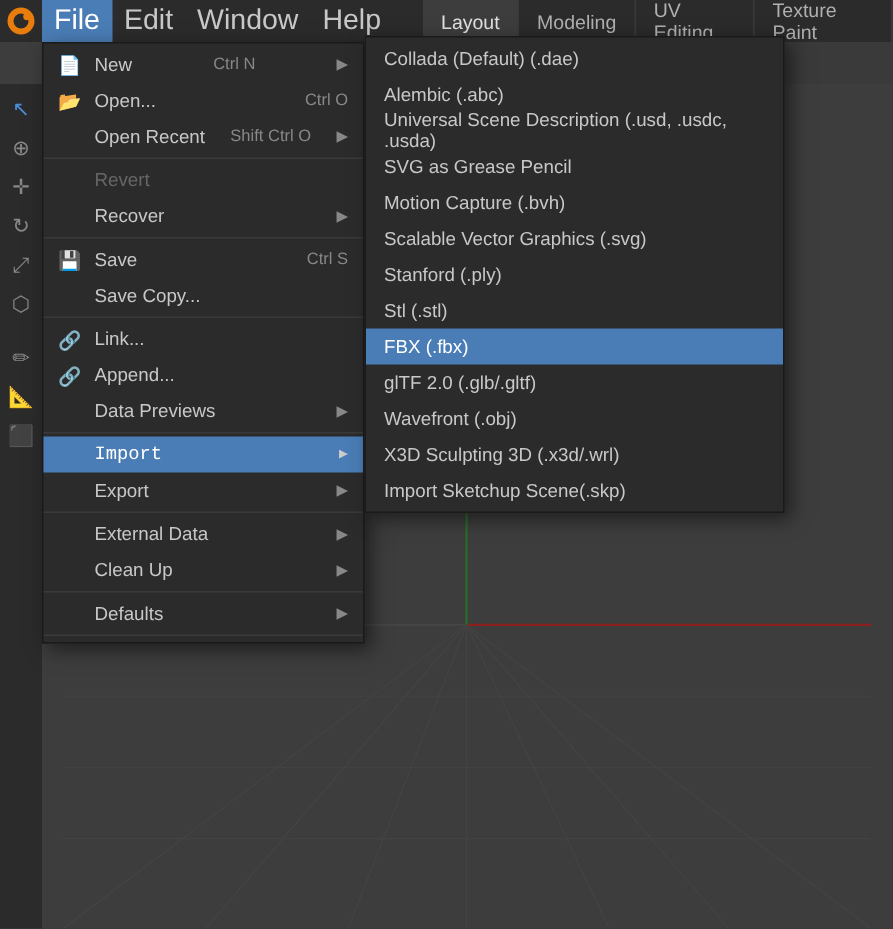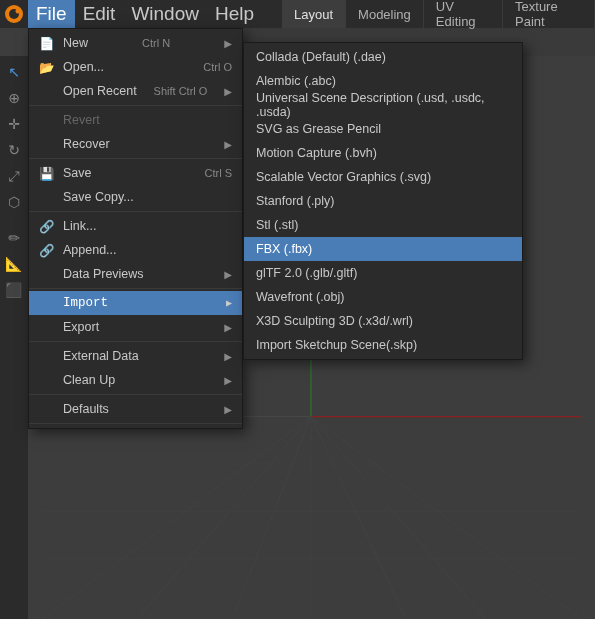--- a/index.html
+++ b/index.html
@@ -205,21 +205,21 @@
 
     .dropdown-separator {
       height: 1px;
       background: #3a3a3a;
       margin: 2px 0;
     }
 
     
     .submenu {
       position: absolute;
-      top: 42px;
+      top: 24px;
       left: 243px;
       width: 280px;
       background: #2b2b2b;
       border: 1px solid #1a1a1a;
       z-index: 300;
       padding: 2px 0;
       box-shadow: 4px 4px 12px rgba(0,0,0,0.5);
     }
 
     .submenu-item {

